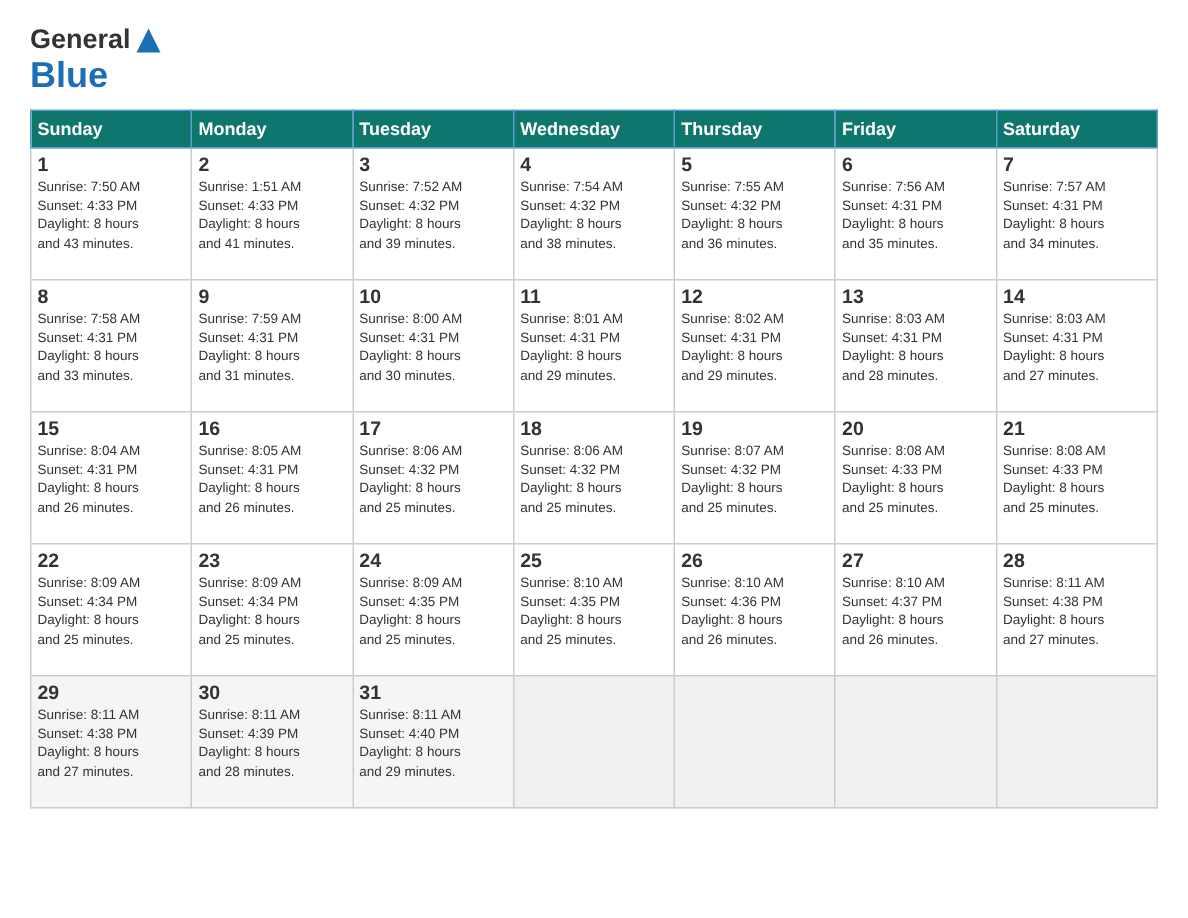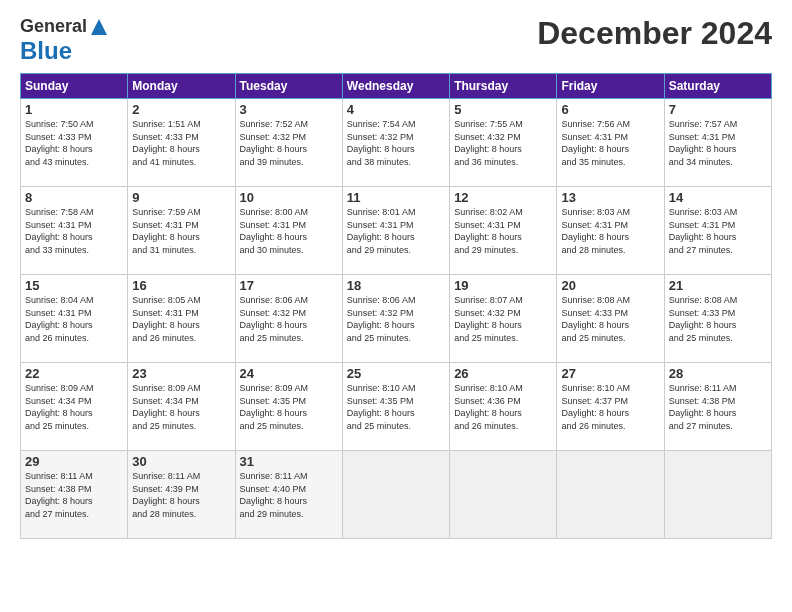--- a/index.html
+++ b/index.html
@@ -54,21 +54,21 @@
       font-size: 14px;
       color: #555;
       margin-top: 2px;
     }
     .calendar {
       width: 100%;
       border-collapse: collapse;
       table-layout: fixed;
     }
     .calendar th {
-      background: #4c1d95;
+      background: #0f766e;
       color: #fff;
       font-size: 12px;
       font-weight: bold;
       padding: 5px 4px;
       text-align: left;
       border: 1px solid #5a9fd4;
     }
     .calendar td {
       border: 1px solid #ccc;
       vertical-align: top;
@@ -106,21 +106,20 @@
     <div class="logo">
       <div class="logo-text">
         <span class="logo-general">General</span>
         <svg class="logo-icon" viewBox="0 0 20 20">
           <polygon points="10,2 18,18 2,18" fill="#1a6fb5"></polygon>
         </svg>
       </div>
       <span class="logo-blue" style="font-size:24px; font-weight:bold;">Blue</span>
     </div>
     <div class="title-block">
-      <div class="month-title">December 2024</div>
     </div>
   </div>
 
   <table class="calendar">
     <thead>
       <tr>
       <th>Sunday</th>
           <th>Monday</th>
           <th>Tuesday</th>
           <th>Wednesday</th>

